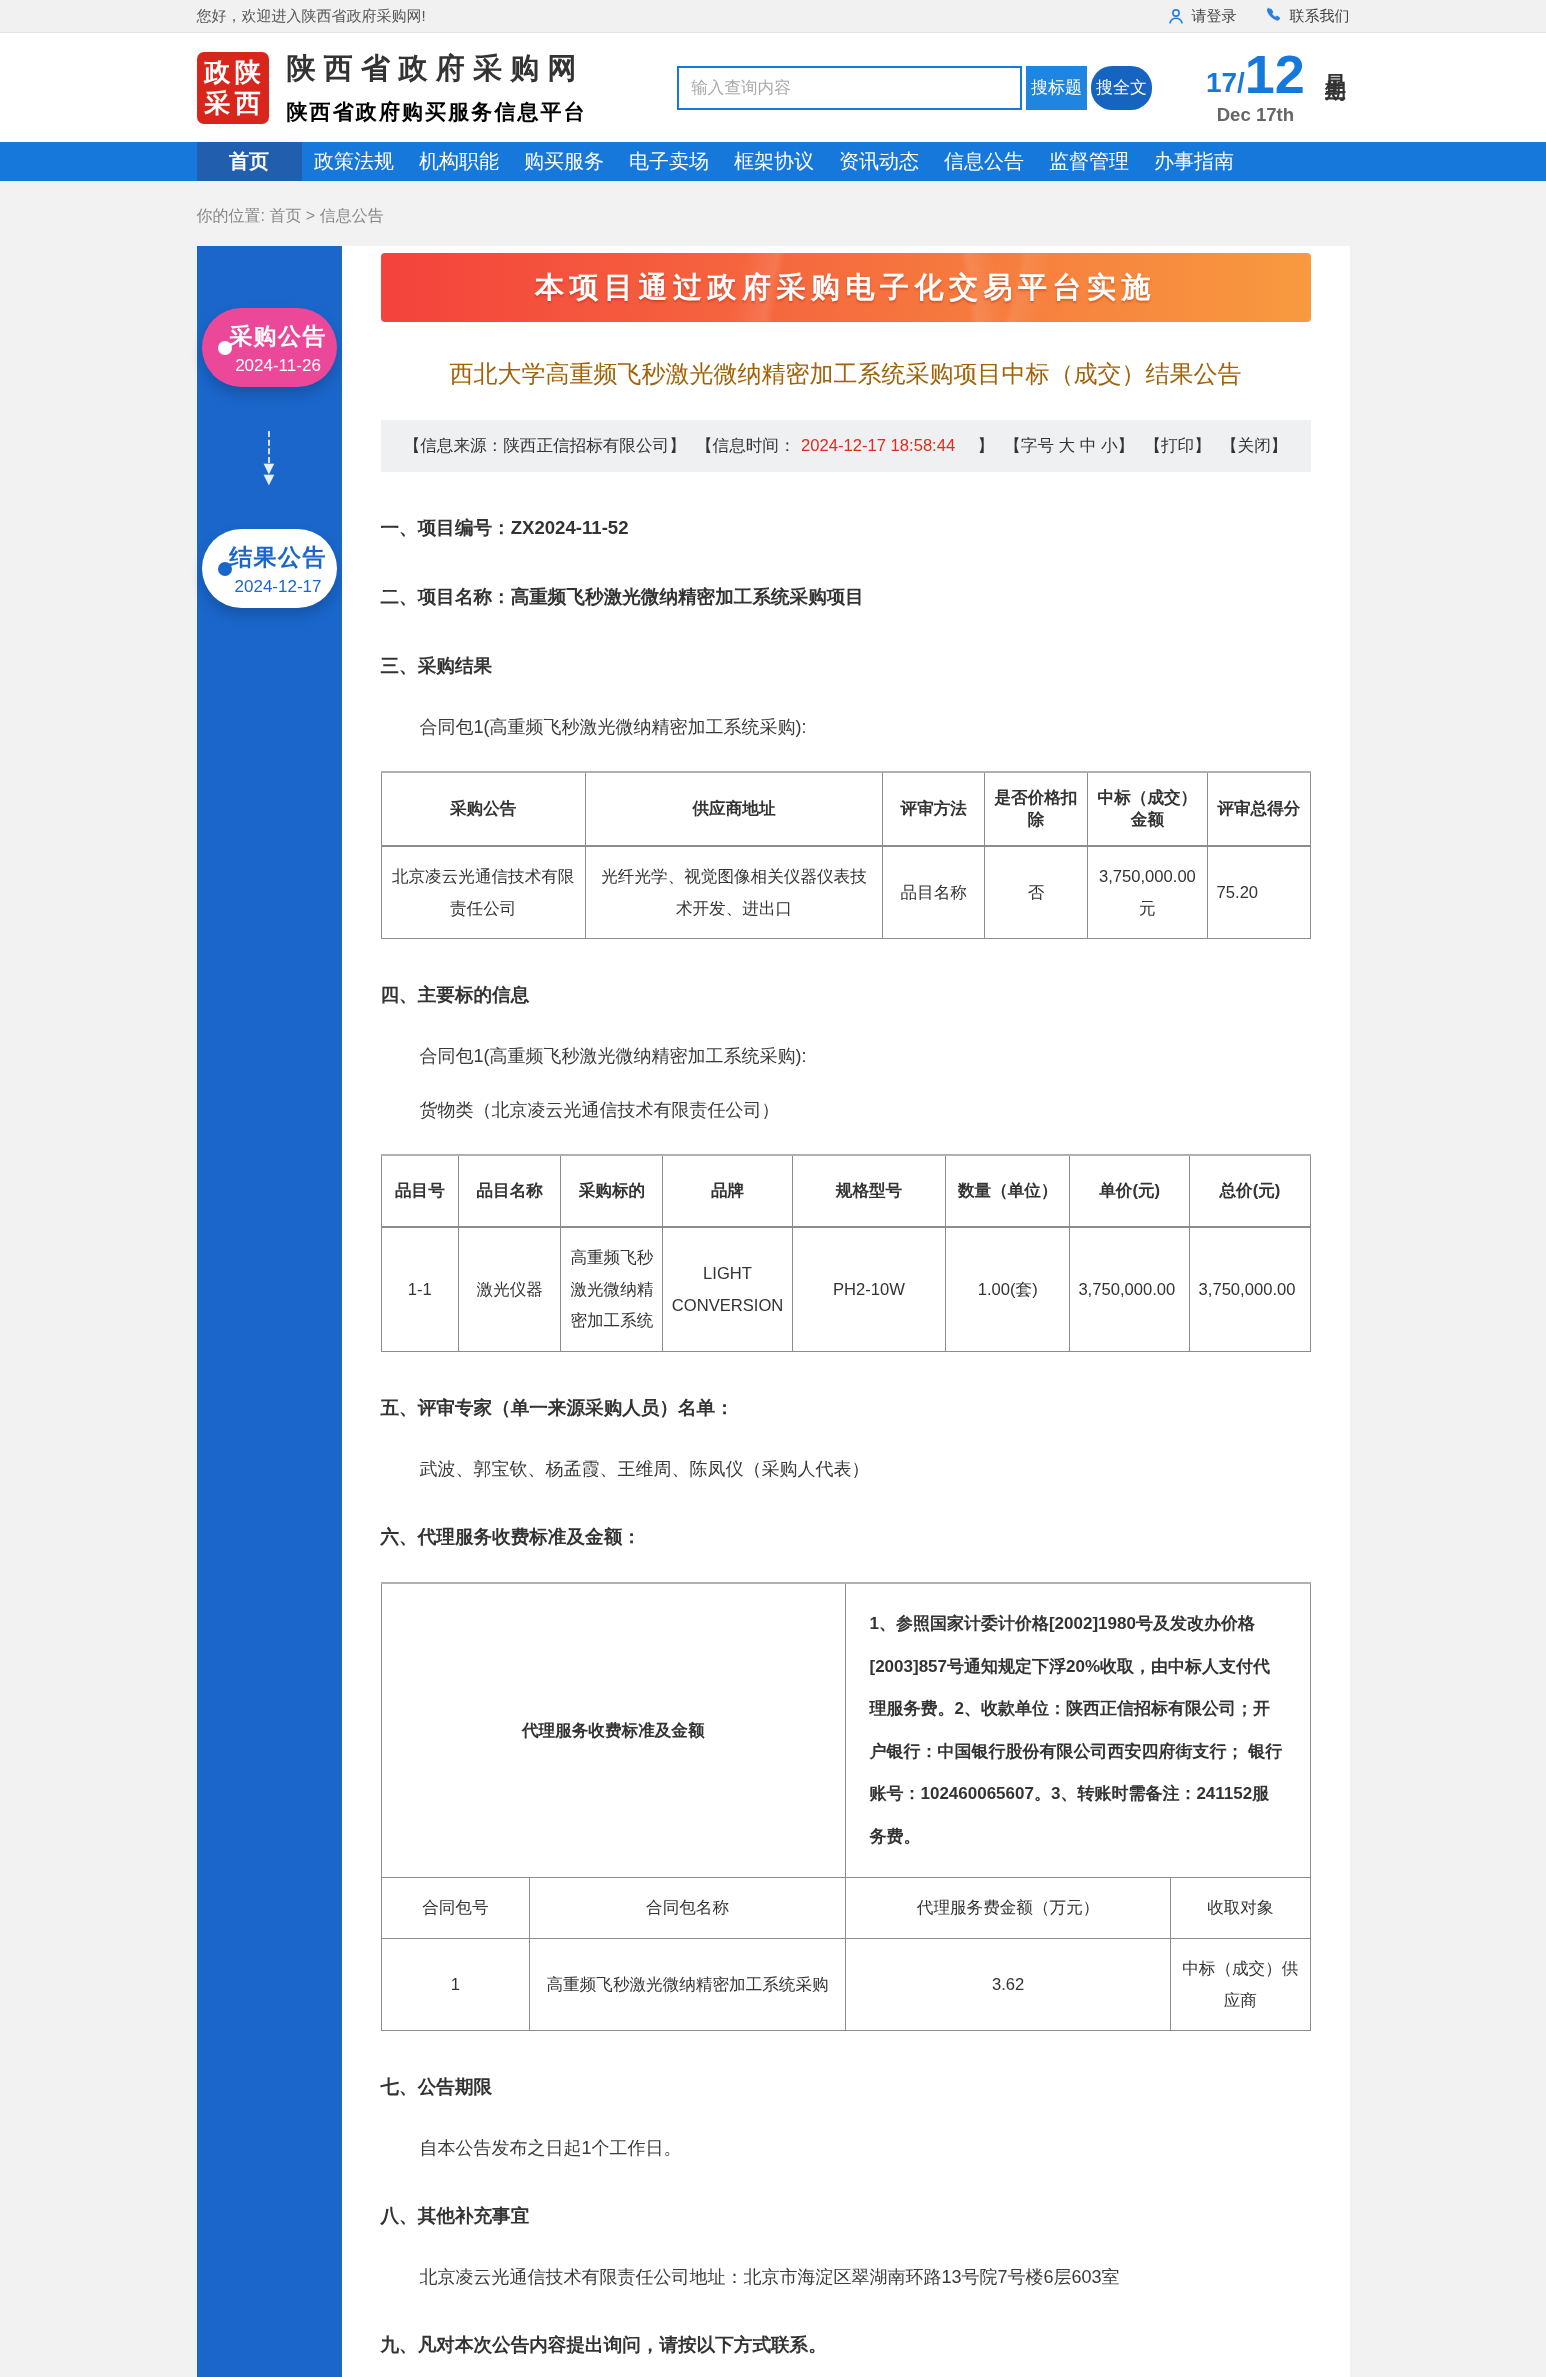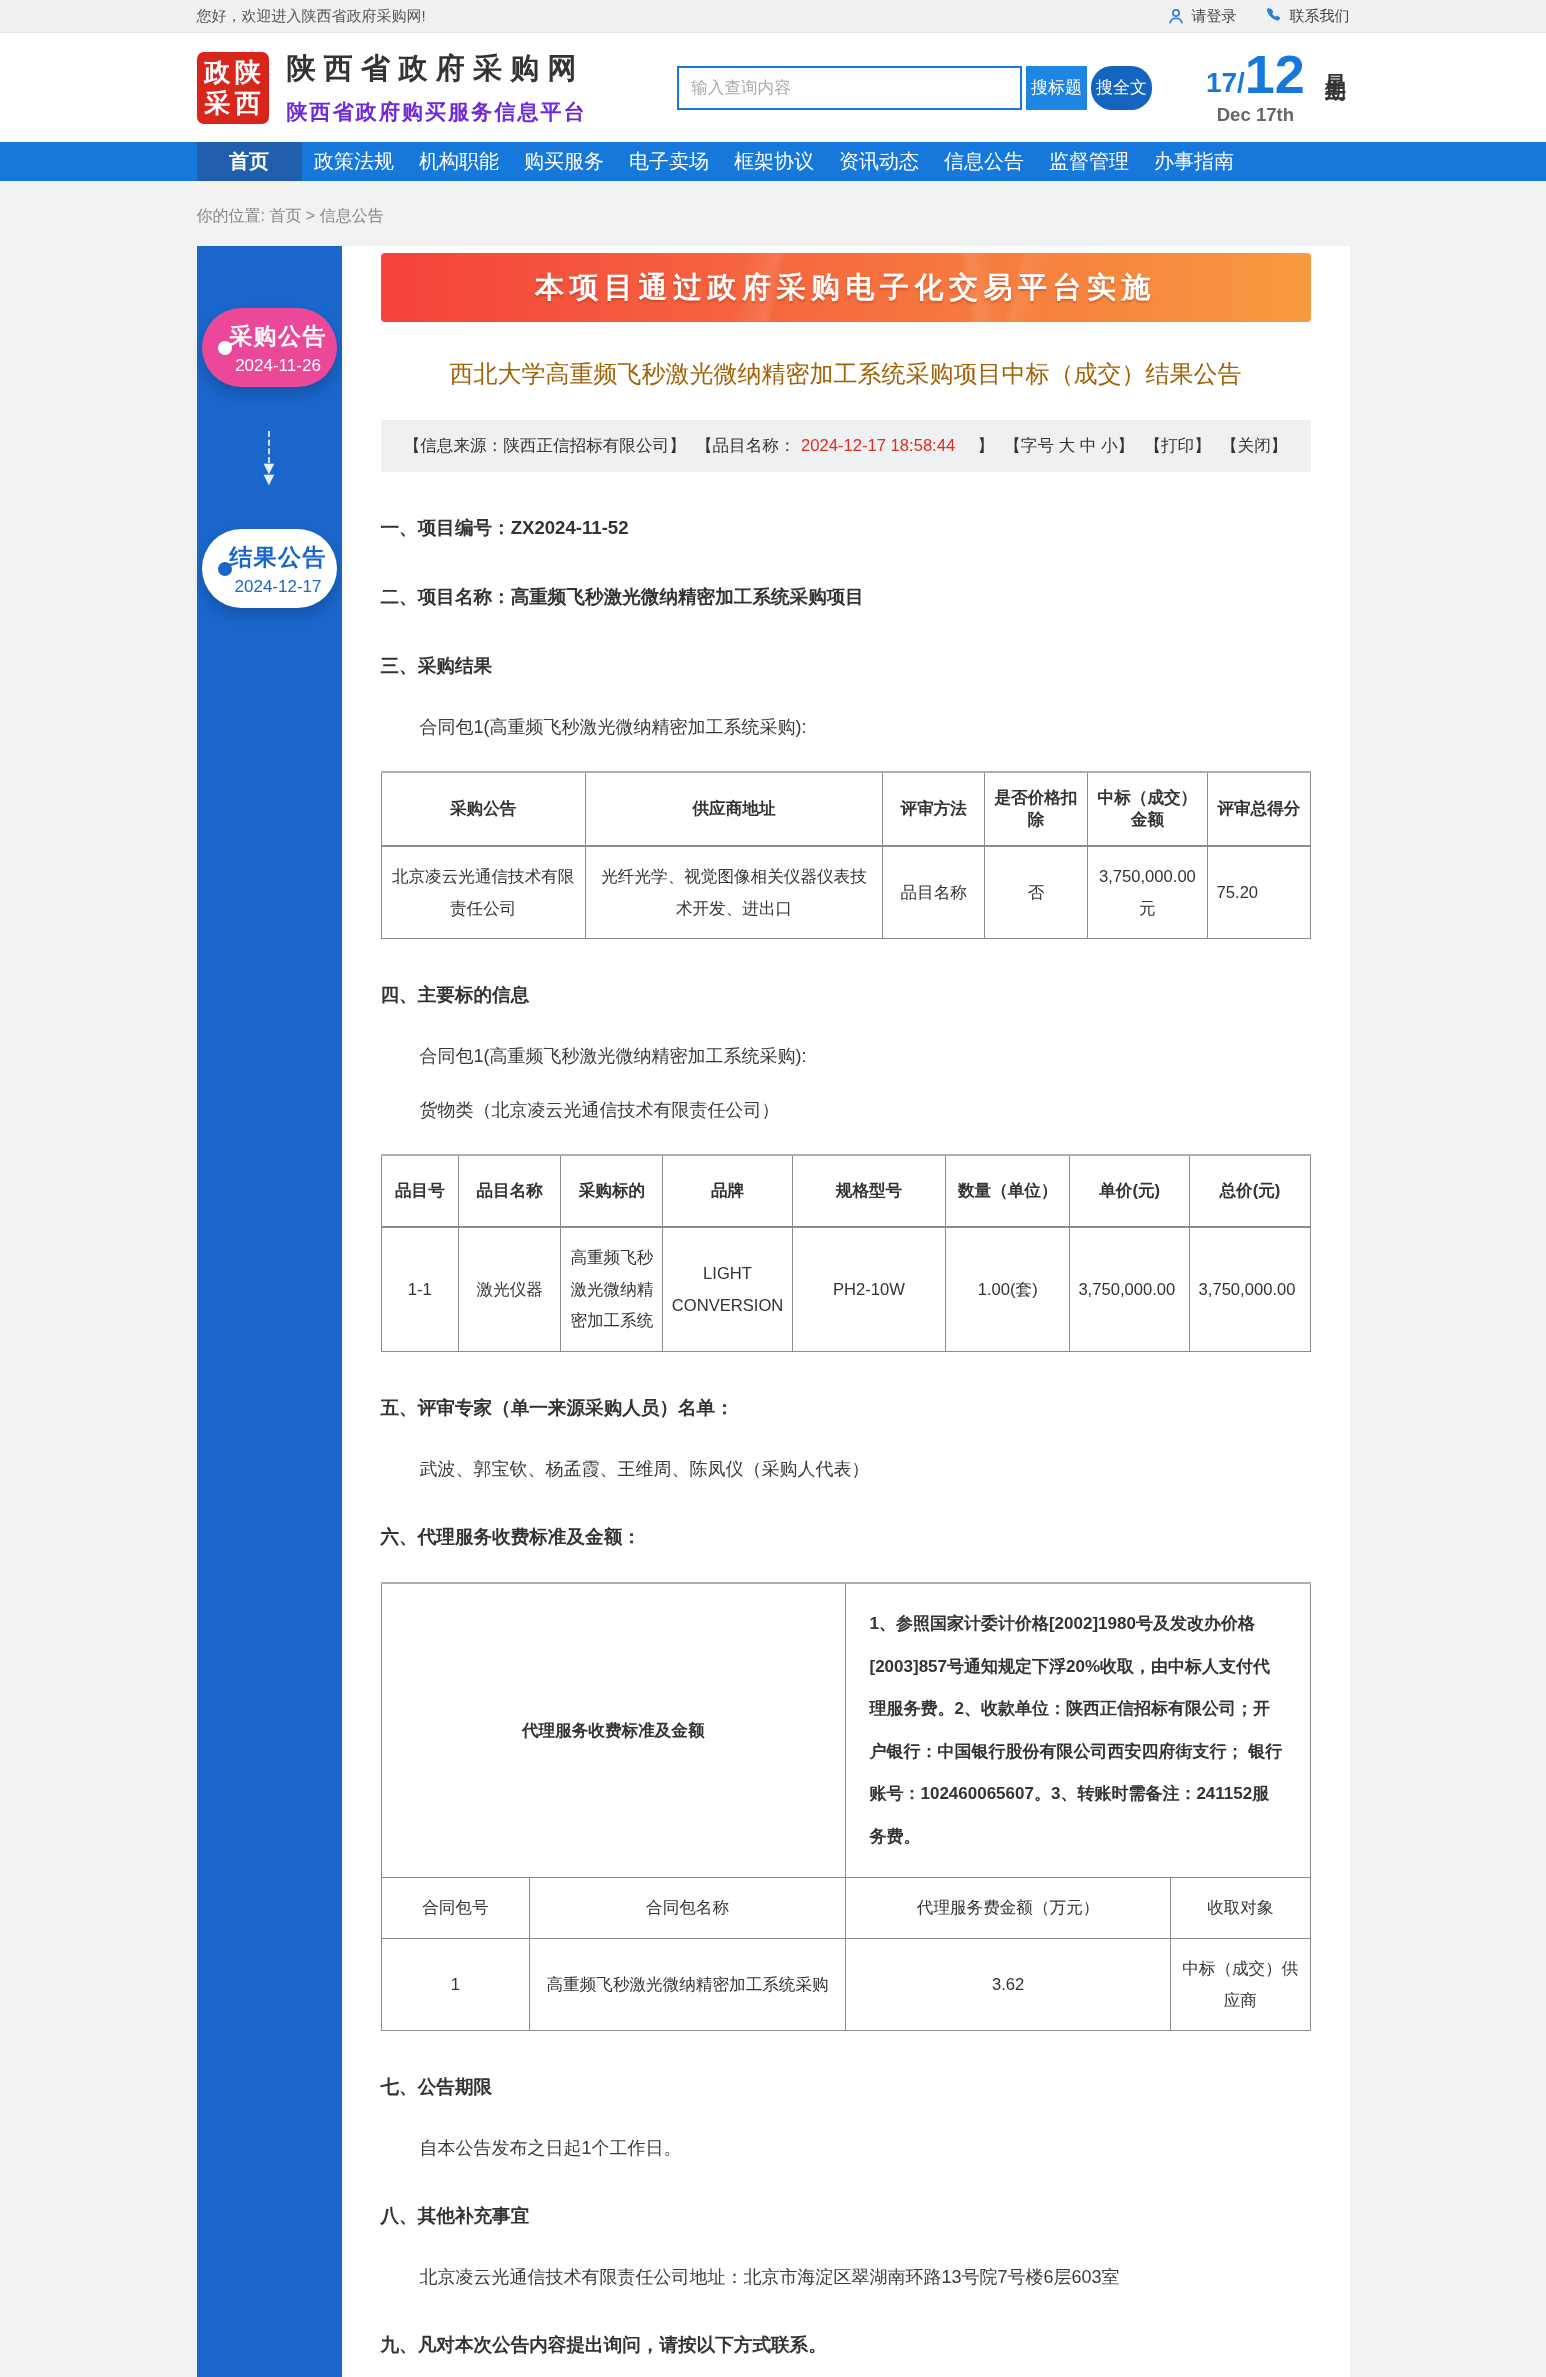--- a/index.html
+++ b/index.html
@@ -14,21 +14,21 @@
   .topbar-link { display:flex; align-items:center; gap:7px; color:#444; cursor:pointer; }
   .tb-icon svg { display:block; }
 
   
   .header { background:#fff; }
   .header-inner { width:1153px; margin:0 auto; height:109px; display:flex; align-items:center; }
   .logo-box { width:72px; height:72px; background:#d8261d; border-radius:7px; display:grid; grid-template-columns:1fr 1fr; place-items:center; padding:5.5px; }
   .logo-box span { color:#fff; font-weight:bold; font-size:26px; line-height:1; }
   .brand { margin-left:18px; }
   .brand-name { font-size:29px; font-weight:bold; letter-spacing:8.3px; color:#333; }
-  .brand-sub { font-size:21px; font-weight:bold; letter-spacing:2.1px; color:#6d28d9; margin-top:8.3px; }
+  .brand-sub { font-size:21px; font-weight:bold; letter-spacing:2.1px; color:#000000; margin-top:8.3px; }
   .search-wrap { display:flex; align-items:stretch; margin-left:90px; height:44px; }
   .search-input { width:345px; border:2.1px solid #1778dc; font-size:16.6px; padding:0 12.4px; color:#333; outline:none; }
   .search-input::placeholder { color:#aaa; }
   .btn-search { width:61px; color:#fff; font-size:17px; border:none; cursor:pointer; }
   .btn-search.title { background:#1e86e0; margin-left:4.1px; }
   .btn-search.full { background:#1565c0; margin-left:4.1px;border-radius:21px; }
   .date-block { margin-left:auto; display:flex; align-items:flex-start; gap:16.6px; }
   .date-nums { text-align:center; }
   .date-line { display:flex; align-items:flex-start; justify-content:center; color:#1778dc; font-weight:bold; }
   .date-day { font-size:28px; margin-top:18px; }
@@ -190,21 +190,21 @@
 
   <div class="content">
     <div class="banner">
       <span>本项目通过政府采购电子化交易平台实施</span>
     </div>
 
     <div class="doc-title">西北大学高重频飞秒激光微纳精密加工系统采购项目中标（成交）结果公告</div>
 
     <div class="meta-bar">
       <span>【信息来源：陕西正信招标有限公司】</span>
-      <span>【品目名称：</span><span class="red">2024-12-17 18:58:44</span><span>　】</span>
+      <span>【信息时间：</span><span class="red">2024-12-17 18:58:44</span><span>　】</span>
       <span>【字号 大 中 小】</span>
       <span>【打印】</span>
       <span>【关闭】</span>
     </div>
 
     <div class="sec-h">一、项目编号：ZX2024-11-52</div>
     <div class="sec-h">二、项目名称：高重频飞秒激光微纳精密加工系统采购项目</div>
     <div class="sec-h">三、采购结果</div>
     <div class="para">合同包1(高重频飞秒激光微纳精密加工系统采购):</div>
 

